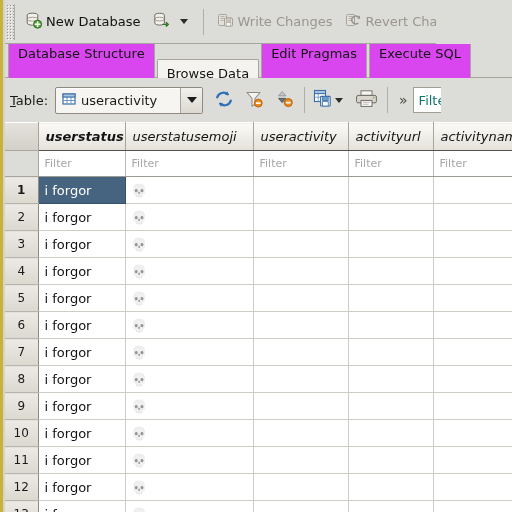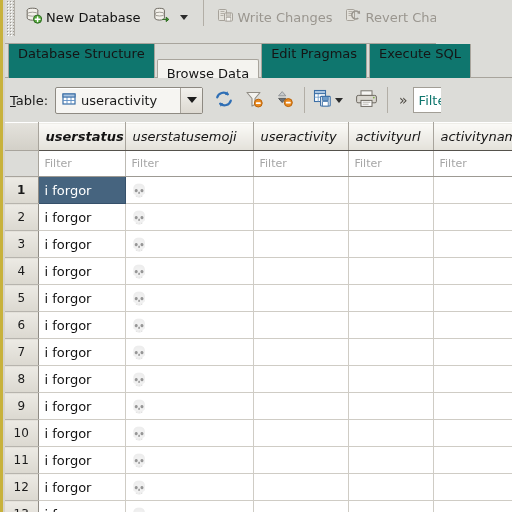--- a/index.html
+++ b/index.html
@@ -33,21 +33,21 @@
     width: 2px; height: 512px;
     background: #d7d3cb;
   }
 
   
   .toolbar {
     position: absolute; left: 0; top: 0;
     width: 436px; height: 44px;
     background: #dcdcd8;
     border-bottom: 1px solid #a8a49c;
-    display: flex; 
+    display: flex; align-items: center;
     overflow: hidden;
   }
   .grip {
     width: 9px; height: 36px;
     margin-left: 6px; margin-right: 4px;
     background-image:
       radial-gradient(circle at 1.5px 1.5px, #ffffff 0.9px, transparent 1px),
       radial-gradient(circle at 1.5px 1.5px, #9b9790 0.9px, transparent 1px);
     background-size: 3px 3px, 3px 3px;
     background-position: 1px 1px, 0px 0px;
@@ -91,21 +91,21 @@
     content: ""; position: absolute;
     left: 0; right: 0; bottom: 0; height: 1px;
     background: #a8a49c;
   }
   .tab {
     position: relative;
     height: 38px; line-height: 25px;
     padding: 0 9px;
     font-size: 13px;
     color: #151515;
-    background: #0f766e;
+    background: #d946ef;
     border: 1px solid #a8a49c;
     border-bottom: none;
     border-top-left-radius: 2px; border-top-right-radius: 2px;
     margin-right: 2px;
     white-space: nowrap;
     z-index: 1;
   }
   .tab.active {
     background: #f4f3ef;
     height: 19px; line-height: 28px;

